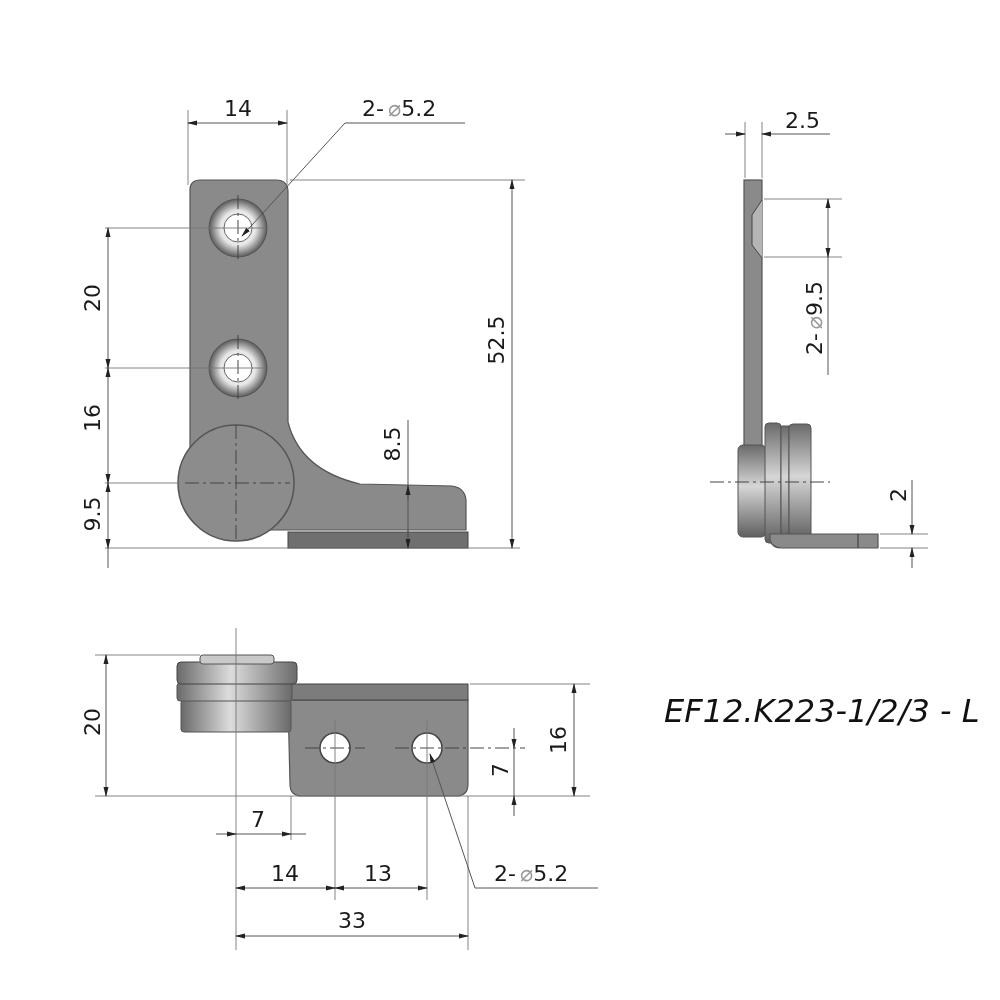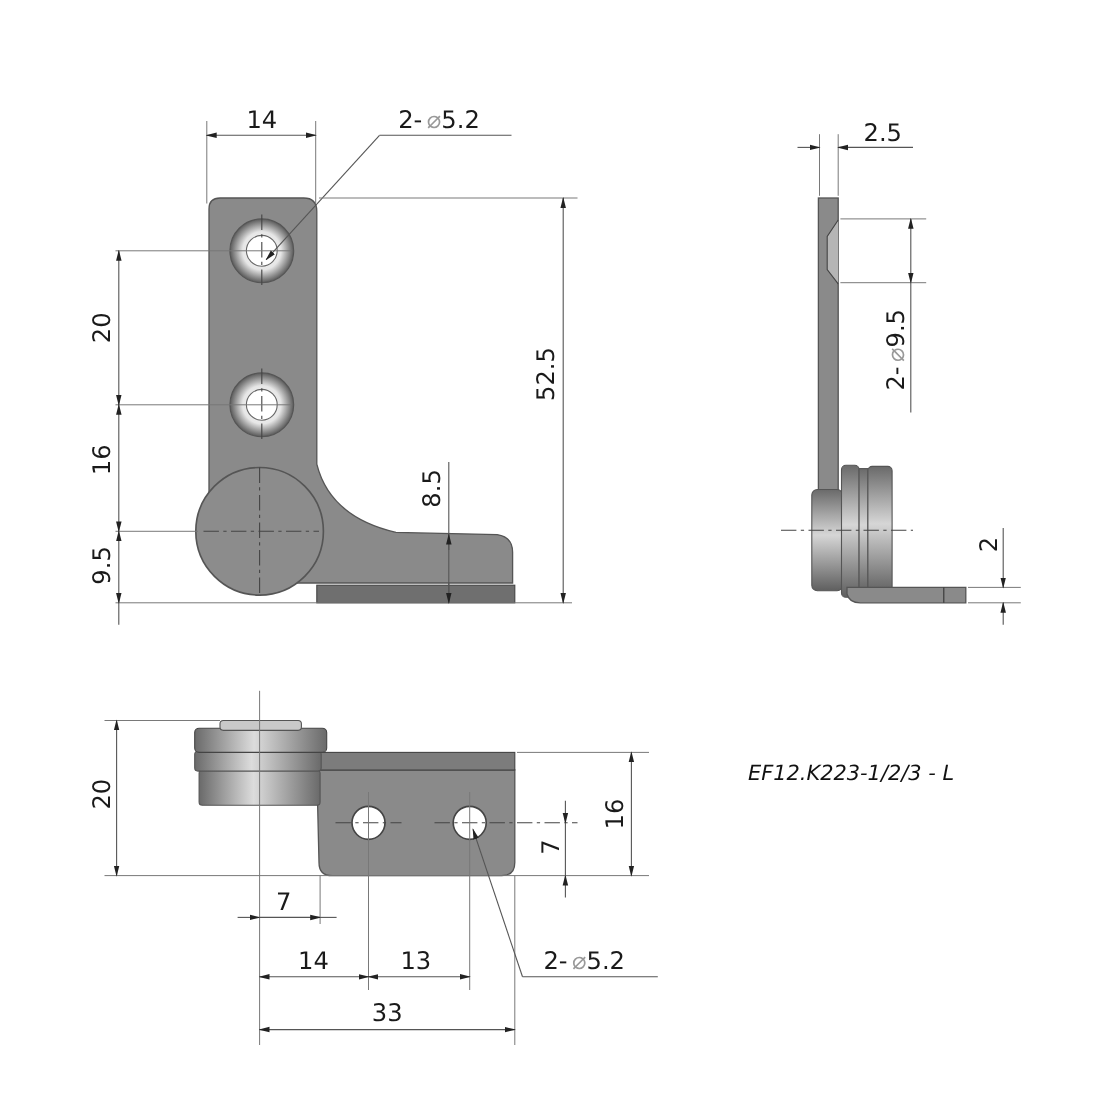--- a/index.html
+++ b/index.html
@@ -5,21 +5,21 @@
   html, body { margin:0; padding:0; background:#ffffff; }
   #canvas { position:relative; width:1000px; height:1000px; background:#fff; overflow:hidden; }
   svg { position:absolute; left:0; top:0; }
   .dim { font-family:"DejaVu Sans", sans-serif; font-size:22px; fill:#1a1a1a; }
   .dimline { stroke:#555; stroke-width:1; fill:none; }
   .ext { stroke:#777; stroke-width:0.9; fill:none; }
   .center { stroke:#444; stroke-width:1; stroke-dasharray:14 4 3 4; fill:none; }
   .phi { fill:#999; }
   .part { fill:#8a8a8a; stroke:#555; stroke-width:1.2; }
   .partdark { fill:#6f6f6f; stroke:#444; stroke-width:1; }
-  .model { position:absolute; left:680px; top:692px; font-family:"DejaVu Sans", sans-serif; font-style:italic; font-size:19px; color:#111; white-space:nowrap; }
+  .model { position:absolute; left:664px; top:692px; font-family:"DejaVu Sans", sans-serif; font-style:italic; font-size:32px; color:#111; white-space:nowrap; }
 </style>
 </head>
 <body>
 
 <div id="canvas">
 <svg width="1000" height="1000" viewBox="0 0 1000 1000" xmlns="http://www.w3.org/2000/svg">
   <defs>
     <marker id="arr" markerWidth="10" markerHeight="8" refX="9" refY="4" orient="auto-start-reverse" markerUnits="userSpaceOnUse">
       <path d="M0,1.5 L10,4 L0,6.5 z" fill="#222"></path>
     </marker>

